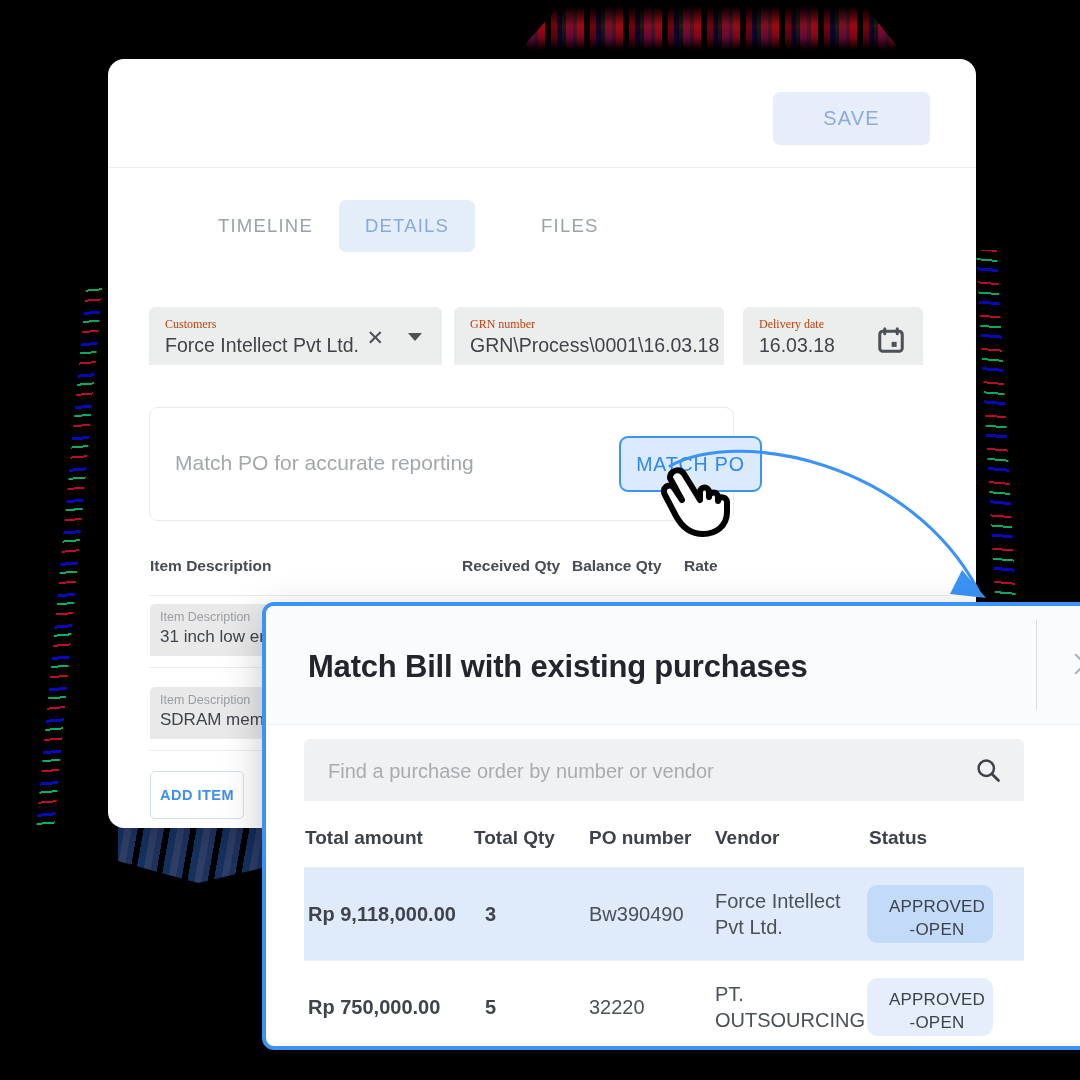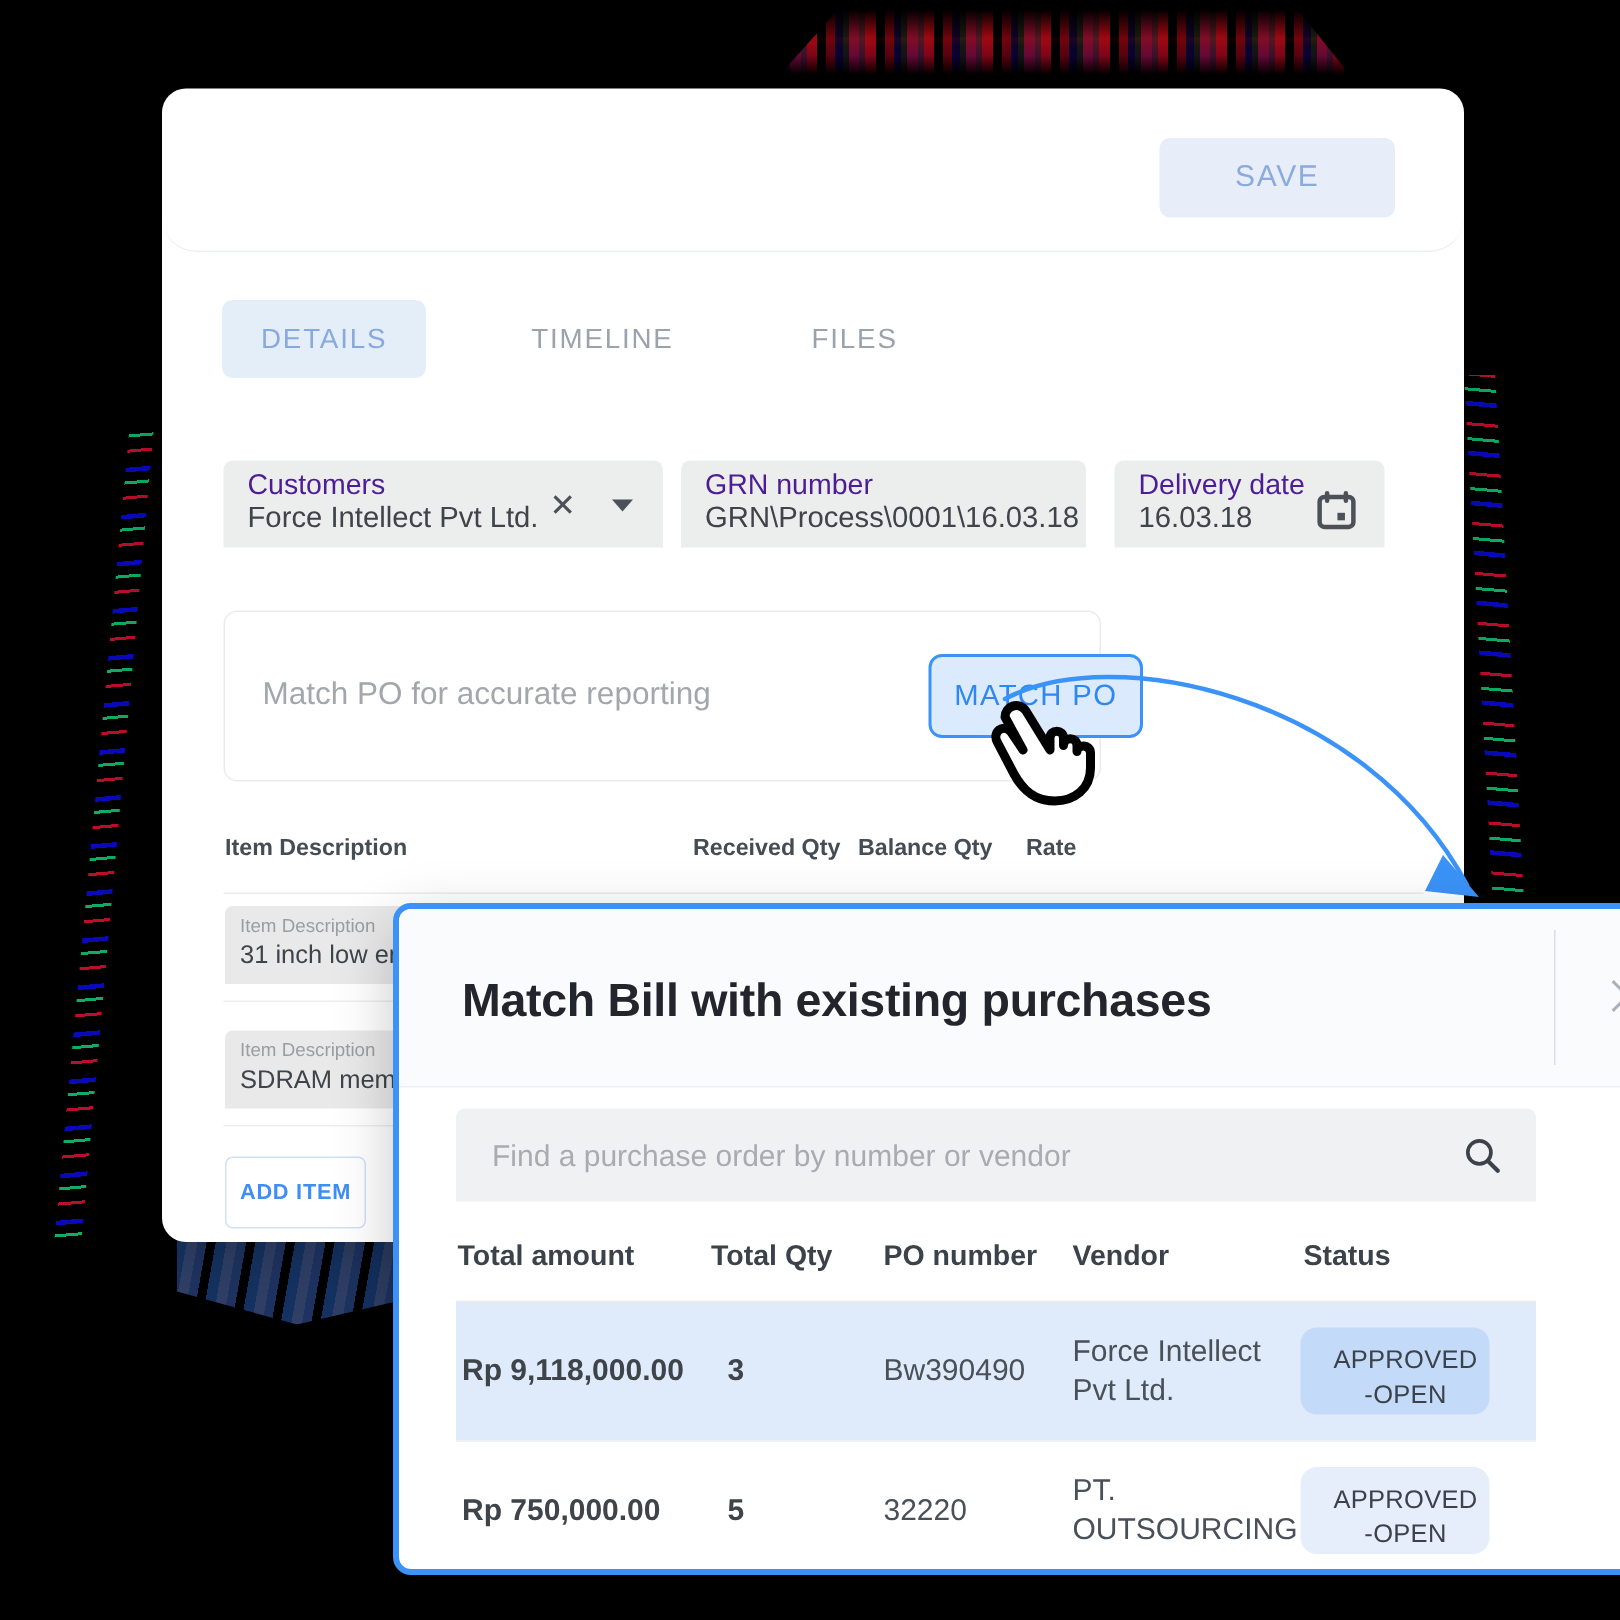--- a/index.html
+++ b/index.html
@@ -85,21 +85,20 @@
     width: 868px; height: 769px;
     background: #ffffff;
     border-radius: 16px;
     box-shadow: 0 10px 40px rgba(0,0,0,.18);
     overflow: hidden;
   }
   #card-topbar {
     position: relative;
     height: 108px;
     border-bottom: 1px solid #eceff2;
-    border-radius: 23px;
   }
   #save-button {
     position: absolute;
     right: 46px; top: 33px;
     width: 157px; height: 53px;
     background: #e7eefa;
     border: none;
     border-radius: 7px;
     color: #8aabe0;
     font-size: 20px;
@@ -140,24 +139,25 @@
   }
   .field {
     position: relative;
     background: #eceded;
     border-radius: 6px 6px 0 0;
     height: 58px;
     box-sizing: border-box;
     padding: 9px 14px 0 16px;
   }
   .field-label {
-    font-size: 19px;
-    color: #4c1d95;
+    font-size: 12px;
+    color: #c2410c;
     line-height: 16px;
     white-space: nowrap;
+    font-family: Liberation Serif, serif;
   }
   .field-value {
     font-size: 19.5px;
     color: #3f444b;
     line-height: 27px;
     white-space: nowrap;
   }
   #field-customers { width: 293px; }
   #field-grn { width: 270px; margin-left: 12px; }
   #field-delivery { width: 180px; margin-left: 19px; }
@@ -434,22 +434,22 @@
   <div class="artifact" id="artifact-right"></div>
   <div class="artifact" id="artifact-bottomleft"></div>
 
   <div id="main-card">
 
     <div id="card-topbar">
       <button id="save-button">SAVE</button>
     </div>
 
     <div id="tabs">
+      <div class="tab" id="tab-timeline">TIMELINE</div>
       <div class="tab active" id="tab-details">DETAILS</div>
-      <div class="tab" id="tab-timeline">TIMELINE</div>
       <div class="tab" id="tab-files">FILES</div>
     </div>
 
     <div id="form-row">
 
       <div class="field" id="field-customers">
         <div class="field-label">Customers</div>
         <div class="field-value">Force Intellect Pvt Ltd.</div>
         <div class="field-clear">✕</div>
         <div class="field-caret"></div>

